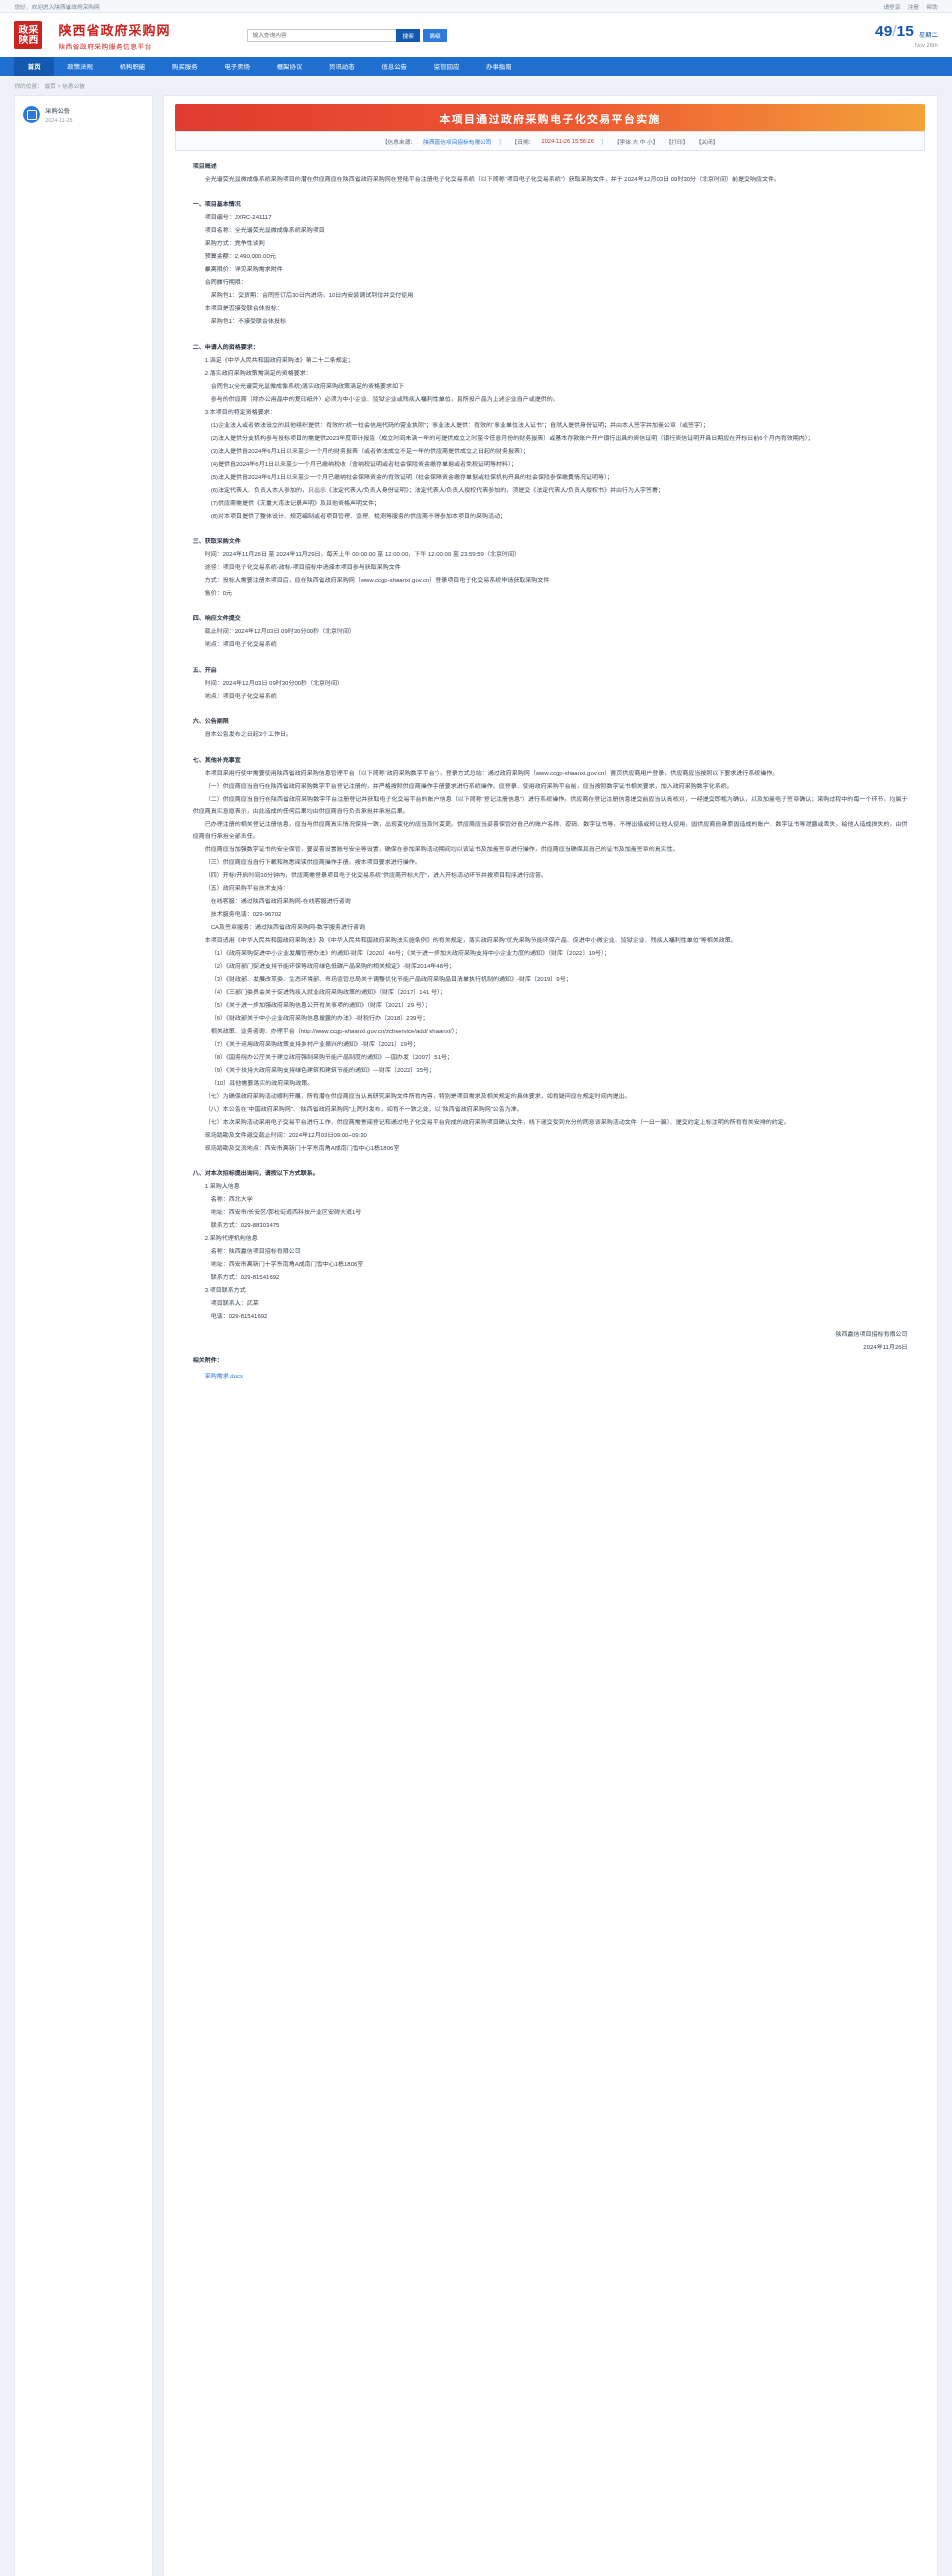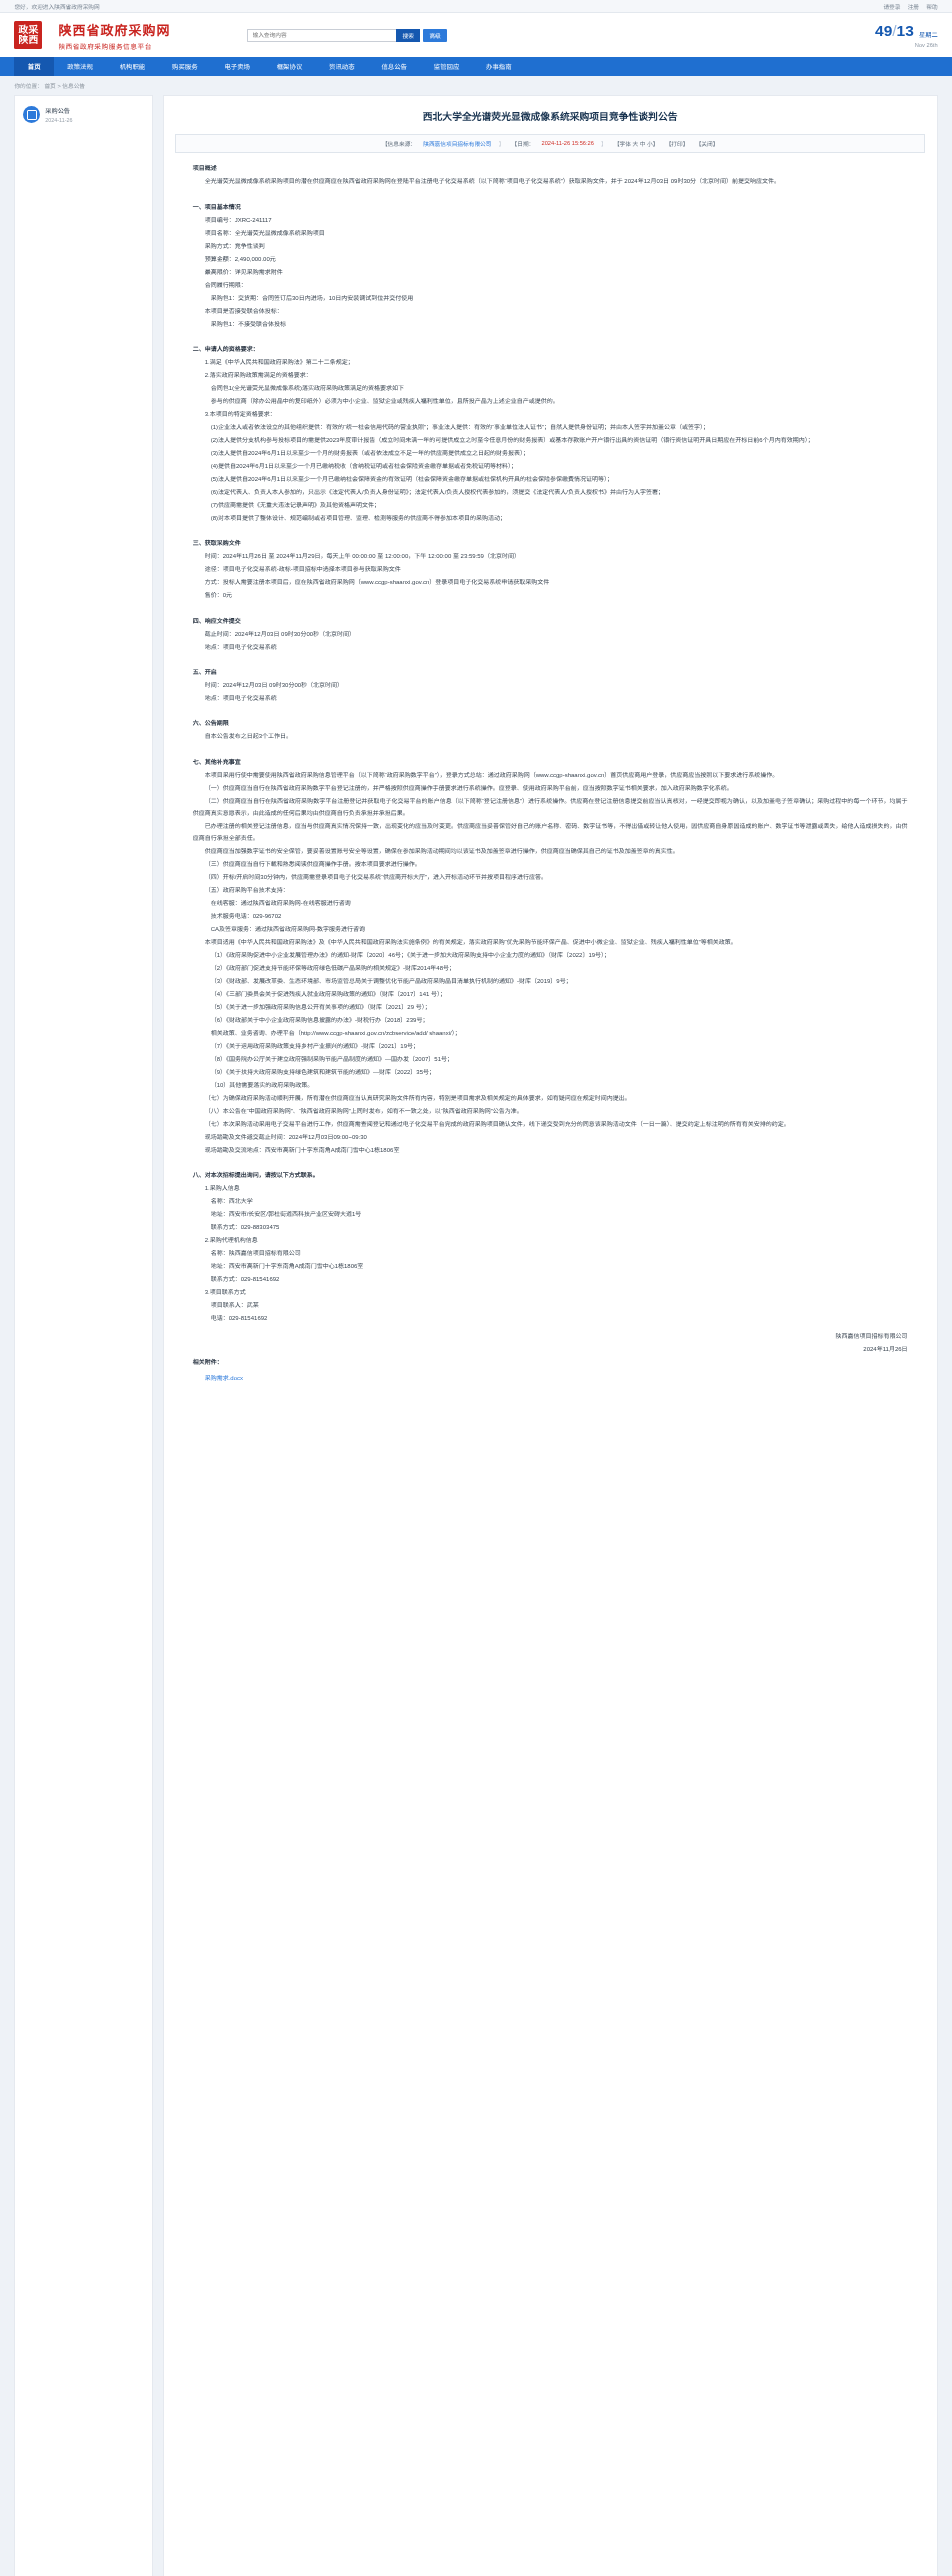--- a/index.html
+++ b/index.html
@@ -242,21 +242,21 @@
 
   <div class="search-wrap">
     <input class="search-input" placeholder="输入查询内容" style="">
     <button class="btn-search">搜索</button>
     <button class="btn-adv">高级</button>
   </div>
 
   <div class="date-block">
     <div class="date-row">
       <div class="big">
-        <span>49</span><span class="slash">/</span><span>13</span>
+        <span>49</span><span class="slash">/</span><span>15</span>
       </div>
       <div class="week">星期二</div>
     </div>
     <div class="sub">Nov 26th</div>
   </div>
 </div>
 
 <div class="nav">
   <a class="active">首页</a>
   <a>政策法规</a>
@@ -284,22 +284,22 @@
       <div class="side-dot"></div>
       <div>
         <div class="t1">采购公告</div>
         <div class="t2">2024-11-26</div>
       </div>
     </div>
   </div>
 
   <div class="content">
 
-
-    <div class="doc-title">西北大学全光谱荧光显微成像系统采购项目竞争性谈判公告</div>
+    <div class="banner">本项目通过政府采购电子化交易平台实施</div>
+
 
     <div class="info-bar">
       <span>【信息来源：</span>
       <span class="link">陕西嘉信项目招标有限公司</span>
       <span class="sep">】</span>
       <span>【日期：</span>
       <span class="red">2024-11-26 15:56:26</span>
       <span class="sep">】</span>
       <span>【字体 大 中 小】</span>
       <span>【打印】</span>

